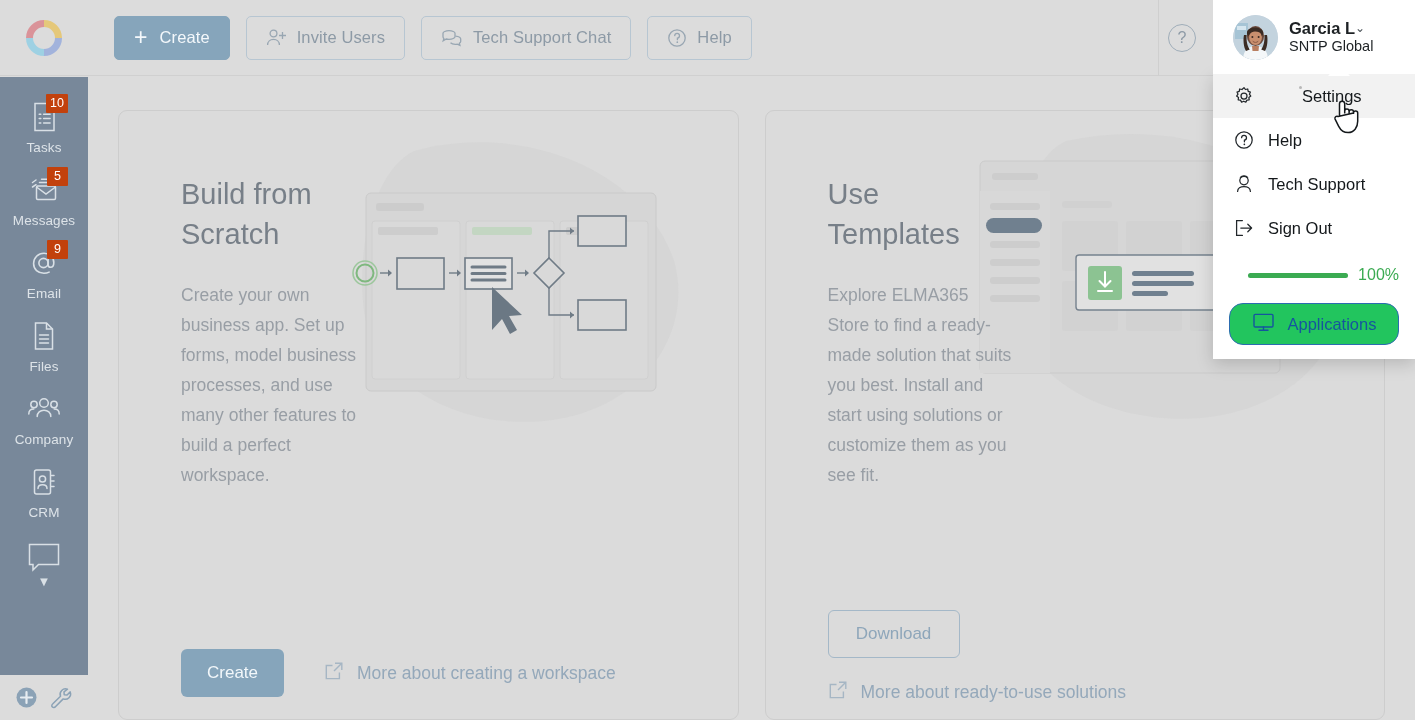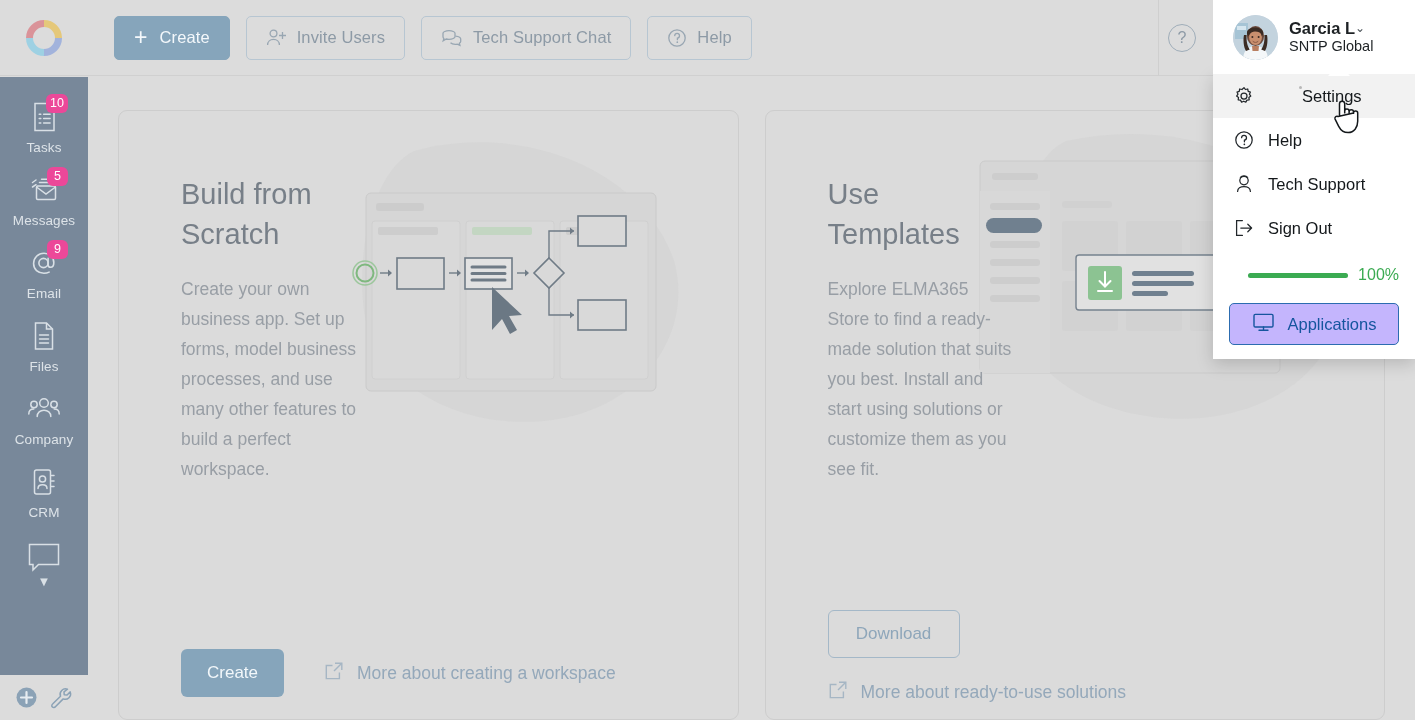--- a/index.html
+++ b/index.html
@@ -54,21 +54,21 @@
   }
   .nav-item {
     width:88px; display:flex; flex-direction:column; align-items:center;
     padding:9px 0 7px 0; cursor:pointer; position:relative;
   }
   .nav-ico { position:relative; width:40px; height:38px; display:flex; align-items:center; justify-content:center; }
   .nav-ico svg { stroke:#d9e0e6; fill:none; }
   .nav-label { color:#dde3e8; font-size:13.5px; margin-top:4px; letter-spacing:.1px; }
   .badge {
     position:absolute; top:-4px; right:-4px; min-width:21px; height:19px; padding:0 4px;
-    background:#ec4899; color:#fff; font-size:12.5px; border-radius:6px;
+    background:#c2410c; color:#fff; font-size:12.5px; border-radius:1px;
     display:flex; align-items:center; justify-content:center; line-height:1;
   }
   .nav-caret { margin-top:-4px; color:#d9e0e6; font-size:13px; }
 
   .sidebar-footer {
     position:absolute; left:0; top:675px; width:88px; height:45px;
     background:#dcdcdc; display:flex; align-items:center; justify-content:space-around;
     padding:0 10px;
   }
   .sf-ico { cursor:pointer; display:flex; align-items:center; }
@@ -79,21 +79,21 @@
   .card {
     flex:1 1 0; background:#dbdbdb; border:1px solid #cdcdcd; border-radius:9px;
     position:relative; overflow:hidden; min-width:0;
   }
   .card-inner { position:relative; padding:63px 0 0 62px; height:100%; }
   .card-title {
     font-size:29px; line-height:40px; color:#777f88; font-weight:400;
     max-width:210px; white-space:pre-line;
   }
   .card-body {
-    margin-top:20px; font-size:17.5px; line-height:30px; color:#989ea5;
+    margin-top:26px; font-size:17.5px; line-height:30px; color:#989ea5;
     max-width:185px; white-space:pre-line;
   }
 
   .card-actions { position:absolute; left:62px; bottom:0; }
   .btn-create-lg {
     width:103px; height:48px; border-radius:6px; background:#86a5bb; color:#f2f7fa;
     font-size:17px; display:flex; align-items:center; justify-content:center; cursor:pointer;
     border:none;
   }
   .btn-download {
@@ -139,23 +139,23 @@
   .dd-item.hovered { background:#f2f2f2;gap:48px; }
   .dd-item .ico { width:21px; display:flex; align-items:center; justify-content:center; }
   .dd-progress-row {
     display:flex; align-items:center; gap:10px; padding:16px 16px 0 20px;margin-left:15px;
   }
   .pbar { flex:1; height:5px; border-radius:3px; background:#e4e4e4; position:relative; }
   .pbar-fill { position:absolute; left:0; top:0; height:5px; border-radius:3px; background:#3bab52; }
   .pct { font-size:16px; color:#3bab52; }
   .pdot { position:absolute; left:86px; top:12px; width:3px; height:3px; border-radius:50%; background:#b8b8b8; }
   .apps-btn {
-    margin:19px auto 0 auto; width:170px; height:42px; border:1px solid #2c6cb0; border-radius:5px;
+    margin:19px auto 0 auto; width:170px; height:42px; border:1px solid #2c6cb0; border-radius:14px;
     display:flex; align-items:center; justify-content:center; gap:13px;
-    color:#15559e; font-size:16.5px; cursor:pointer; background:#c4b5fd;
+    color:#15559e; font-size:16.5px; cursor:pointer; background:#22c55e;
   }
 
   
   .cursor-hand { position:absolute; left:1330px; top:96px; z-index:60; pointer-events:none; }
 </style>
 </head>
 <body>
 
 <div id="app">
 

